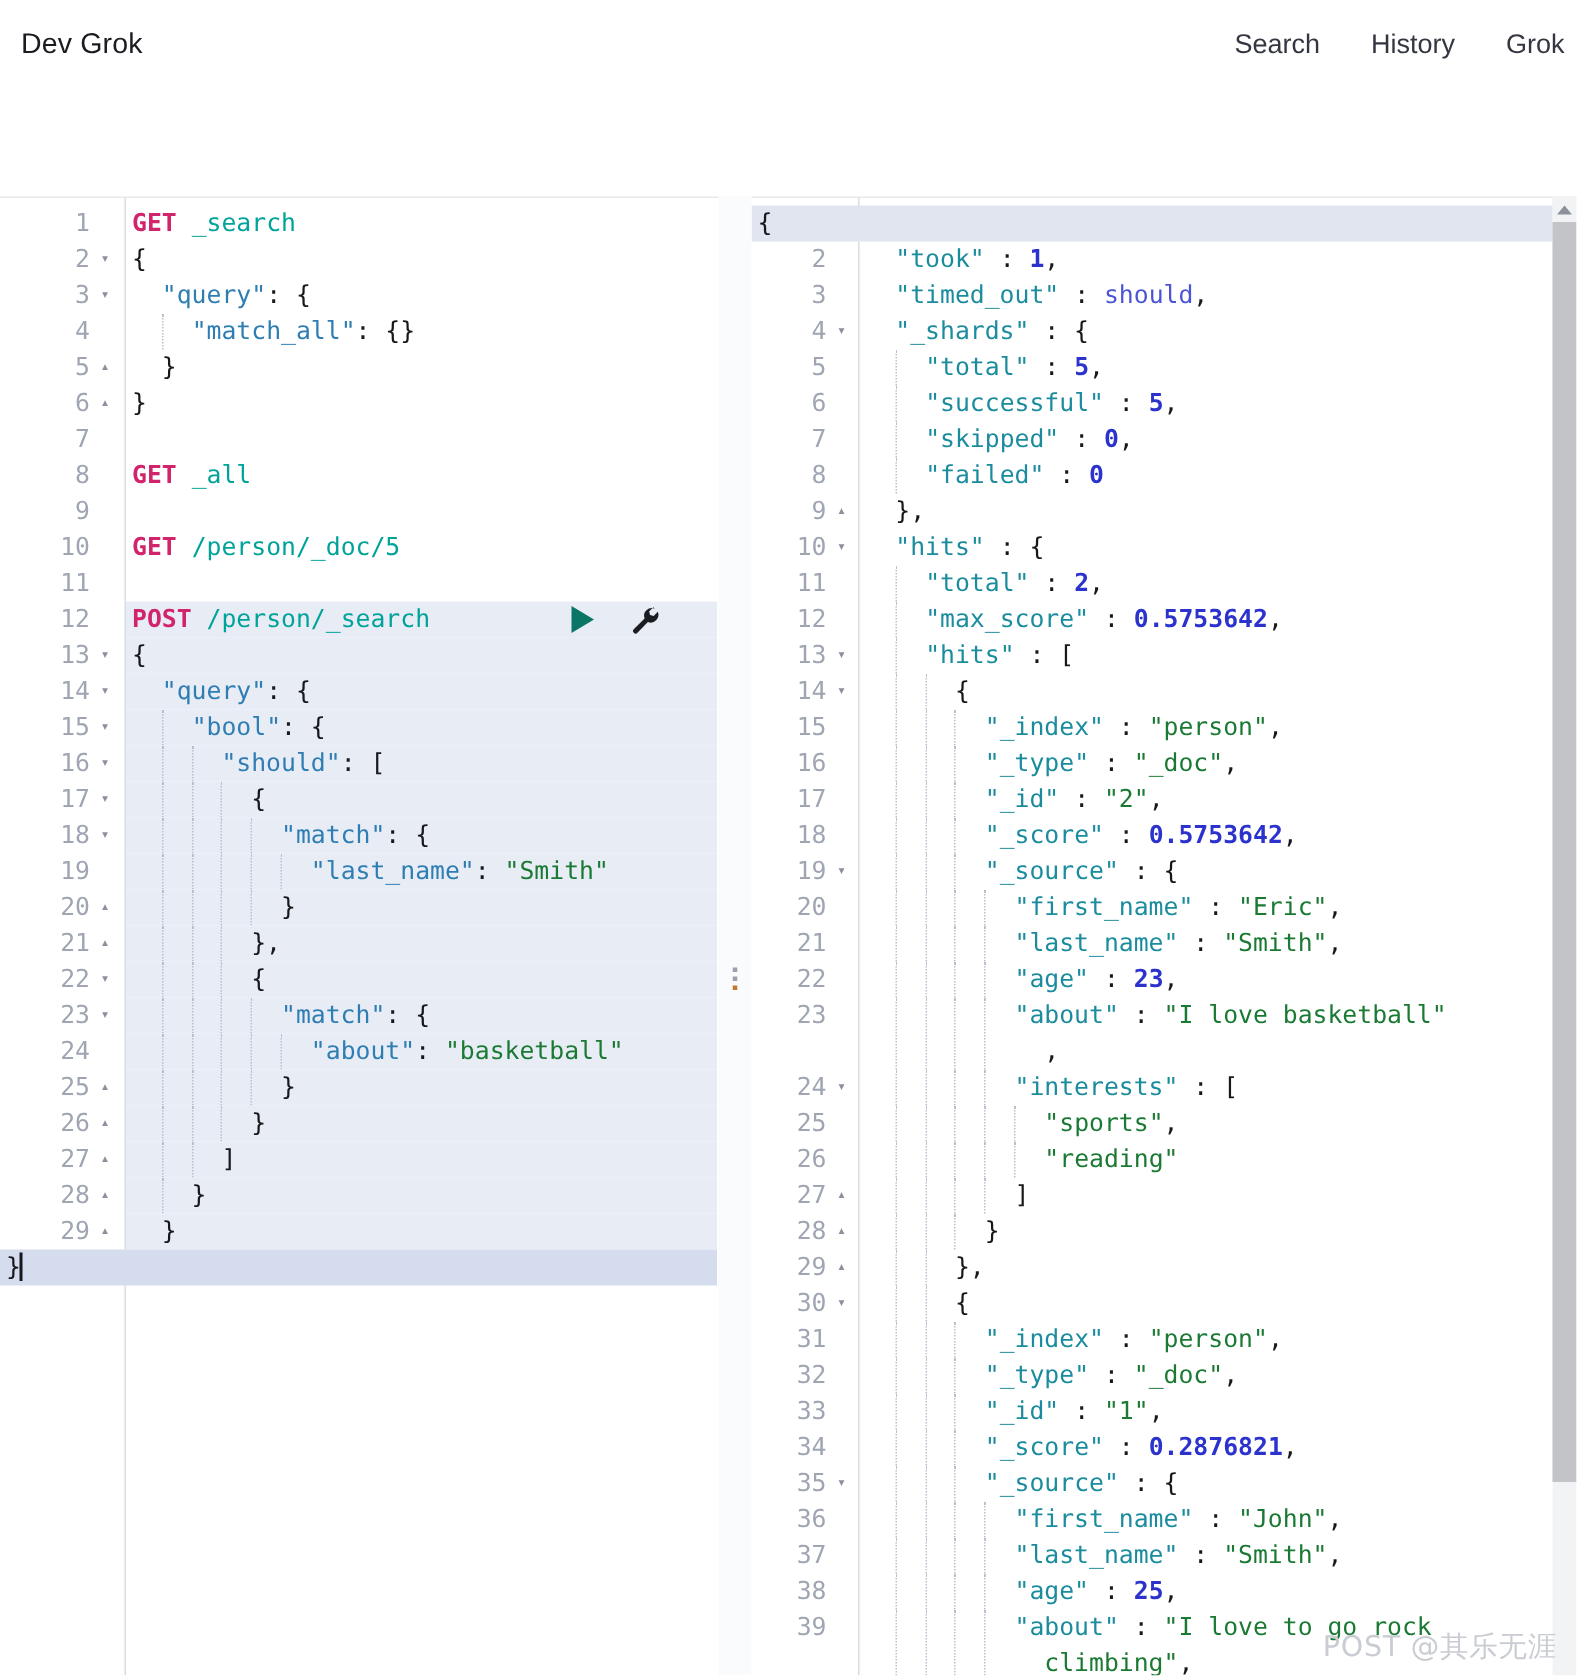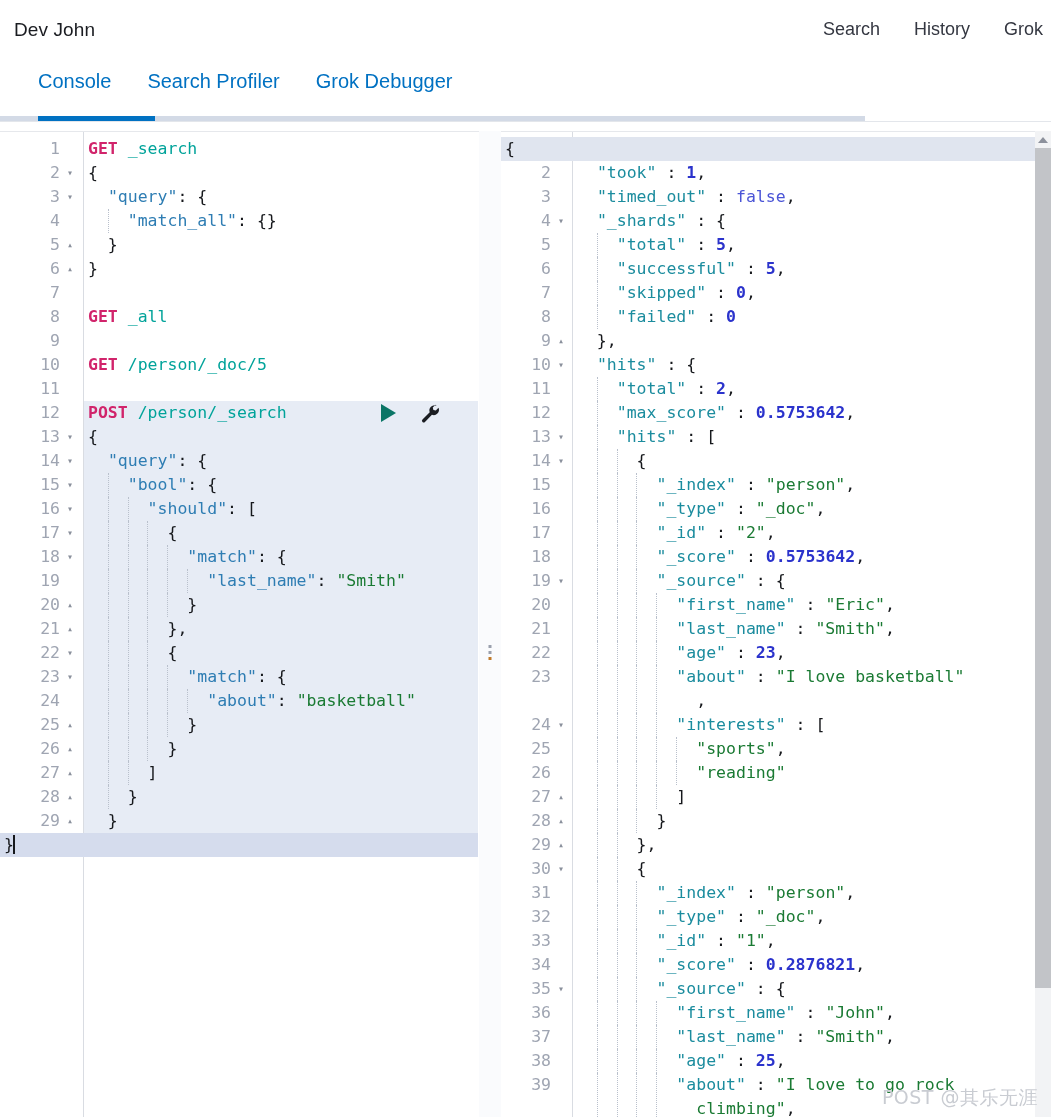--- a/index.html
+++ b/index.html
@@ -243,38 +243,28 @@
     white-space: nowrap;
     pointer-events: none;
   }
 </style>
 </head>
 <body>
 
 <div id="app">
 
   <div class="header">
-    <div class="app-title">Dev John</div>
+    <div class="app-title">Dev Grok</div>
     <div class="header-nav">
       <span class="header-link">Search</span>
       <span class="header-link">History</span>
       <span class="header-link">Grok</span>
     </div>
   </div>
 
-  <div class="tabbar">
-    <div class="tabs">
-      <span class="tab active">Console</span>
-      <span class="tab">Search Profiler</span>
-      <span class="tab">Grok Debugger</span>
-    </div>
-    <div class="tab-underline-track"></div>
-    <div class="tab-underline-active"></div>
-    <div class="tabbar-bottom-rule"></div>
-  </div>
 
   <div class="editor" id="left-editor">
     <div class="gutter-bg"></div>
     <div id="left-lines">
         <div class="line" style="top: 0px; position: absolute; left: 0px; width: 479px;"><span class="gnum" style="left: 20px; width: 40px;">1</span><span class="code" style="left: 88px;"><span class="t-method">GET</span><span class="t-punc"> </span><span class="t-url">_search</span></span></div>
         <div class="line" style="top: 24px; position: absolute; left: 0px; width: 479px;"><span class="gnum" style="left: 20px; width: 40px;">2</span><span class="fold" style="left: 64px;">▾</span><span class="code" style="left: 88px;"><span class="t-punc">{</span></span></div>
         <div class="line" style="top: 48px; position: absolute; left: 0px; width: 479px;"><span class="gnum" style="left: 20px; width: 40px;">3</span><span class="fold" style="left: 64px;">▾</span><span class="code" style="left: 88px;"><span class="t-punc">  </span><span class="t-key">"query"</span><span class="t-punc">: {</span></span></div>
         <div class="line" style="top: 72px; position: absolute; left: 0px; width: 479px;"><span class="gnum" style="left: 20px; width: 40px;">4</span><span class="indent-guide" style="left: 107.8px; height: 24px;"></span><span class="code" style="left: 88px;"><span class="t-punc">    </span><span class="t-key">"match_all"</span><span class="t-punc">: {}</span></span></div>
         <div class="line" style="top: 96px; position: absolute; left: 0px; width: 479px;"><span class="gnum" style="left: 20px; width: 40px;">5</span><span class="fold" style="left: 64px;">▴</span><span class="code" style="left: 88px;"><span class="t-punc">  }</span></span></div>
         <div class="line" style="top: 120px; position: absolute; left: 0px; width: 479px;"><span class="gnum" style="left: 20px; width: 40px;">6</span><span class="fold" style="left: 64px;">▴</span><span class="code" style="left: 88px;"><span class="t-punc">}</span></span></div>
@@ -313,21 +303,21 @@
         <span></span>
         <span></span>
     </div>
   </div>
 
   <div class="editor" id="right-editor">
     <div class="gutter-bg"></div>
     <div id="right-lines">
         <div class="line" style="top: 0px; position: absolute; left: 0px; width: 535px; background: rgb(224, 229, 239);"><span class="code" style="left: 4px;"><span class="t-punc">{</span></span></div>
         <div class="line" style="top: 24px; position: absolute; left: 0px; width: 535px;"><span class="gnum" style="left: 6px; width: 44px;">2</span><span class="code" style="left: 76px;"><span class="t-punc">  </span><span class="t-key2">"took"</span><span class="t-punc"> : </span><span class="t-num">1</span><span class="t-punc">,</span></span></div>
-        <div class="line" style="top: 48px; position: absolute; left: 0px; width: 535px;"><span class="gnum" style="left: 6px; width: 44px;">3</span><span class="code" style="left: 76px;"><span class="t-punc">  </span><span class="t-key2">"timed_out"</span><span class="t-punc"> : </span><span class="t-bool">false</span><span class="t-punc">,</span></span></div>
+        <div class="line" style="top: 48px; position: absolute; left: 0px; width: 535px;"><span class="gnum" style="left: 6px; width: 44px;">3</span><span class="code" style="left: 76px;"><span class="t-punc">  </span><span class="t-key2">"timed_out"</span><span class="t-punc"> : </span><span class="t-bool">should</span><span class="t-punc">,</span></span></div>
         <div class="line" style="top: 72px; position: absolute; left: 0px; width: 535px;"><span class="gnum" style="left: 6px; width: 44px;">4</span><span class="fold" style="left: 54px;">▾</span><span class="code" style="left: 76px;"><span class="t-punc">  </span><span class="t-key2">"_shards"</span><span class="t-punc"> : {</span></span></div>
         <div class="line" style="top: 96px; position: absolute; left: 0px; width: 535px;"><span class="gnum" style="left: 6px; width: 44px;">5</span><span class="indent-guide" style="left: 95.8px; height: 24px;"></span><span class="code" style="left: 76px;"><span class="t-punc">    </span><span class="t-key2">"total"</span><span class="t-punc"> : </span><span class="t-num">5</span><span class="t-punc">,</span></span></div>
         <div class="line" style="top: 120px; position: absolute; left: 0px; width: 535px;"><span class="gnum" style="left: 6px; width: 44px;">6</span><span class="indent-guide" style="left: 95.8px; height: 24px;"></span><span class="code" style="left: 76px;"><span class="t-punc">    </span><span class="t-key2">"successful"</span><span class="t-punc"> : </span><span class="t-num">5</span><span class="t-punc">,</span></span></div>
         <div class="line" style="top: 144px; position: absolute; left: 0px; width: 535px;"><span class="gnum" style="left: 6px; width: 44px;">7</span><span class="indent-guide" style="left: 95.8px; height: 24px;"></span><span class="code" style="left: 76px;"><span class="t-punc">    </span><span class="t-key2">"skipped"</span><span class="t-punc"> : </span><span class="t-num">0</span><span class="t-punc">,</span></span></div>
         <div class="line" style="top: 168px; position: absolute; left: 0px; width: 535px;"><span class="gnum" style="left: 6px; width: 44px;">8</span><span class="indent-guide" style="left: 95.8px; height: 24px;"></span><span class="code" style="left: 76px;"><span class="t-punc">    </span><span class="t-key2">"failed"</span><span class="t-punc"> : </span><span class="t-num">0</span></span></div>
         <div class="line" style="top: 192px; position: absolute; left: 0px; width: 535px;"><span class="gnum" style="left: 6px; width: 44px;">9</span><span class="fold" style="left: 54px;">▴</span><span class="code" style="left: 76px;"><span class="t-punc">  },</span></span></div>
         <div class="line" style="top: 216px; position: absolute; left: 0px; width: 535px;"><span class="gnum" style="left: 6px; width: 44px;">10</span><span class="fold" style="left: 54px;">▾</span><span class="code" style="left: 76px;"><span class="t-punc">  </span><span class="t-key2">"hits"</span><span class="t-punc"> : {</span></span></div>
         <div class="line" style="top: 240px; position: absolute; left: 0px; width: 535px;"><span class="gnum" style="left: 6px; width: 44px;">11</span><span class="indent-guide" style="left: 95.8px; height: 24px;"></span><span class="code" style="left: 76px;"><span class="t-punc">    </span><span class="t-key2">"total"</span><span class="t-punc"> : </span><span class="t-num">2</span><span class="t-punc">,</span></span></div>
         <div class="line" style="top: 264px; position: absolute; left: 0px; width: 535px;"><span class="gnum" style="left: 6px; width: 44px;">12</span><span class="indent-guide" style="left: 95.8px; height: 24px;"></span><span class="code" style="left: 76px;"><span class="t-punc">    </span><span class="t-key2">"max_score"</span><span class="t-punc"> : </span><span class="t-num">0.5753642</span><span class="t-punc">,</span></span></div>
         <div class="line" style="top: 288px; position: absolute; left: 0px; width: 535px;"><span class="gnum" style="left: 6px; width: 44px;">13</span><span class="fold" style="left: 54px;">▾</span><span class="indent-guide" style="left: 95.8px; height: 24px;"></span><span class="code" style="left: 76px;"><span class="t-punc">    </span><span class="t-key2">"hits"</span><span class="t-punc"> : [</span></span></div>

